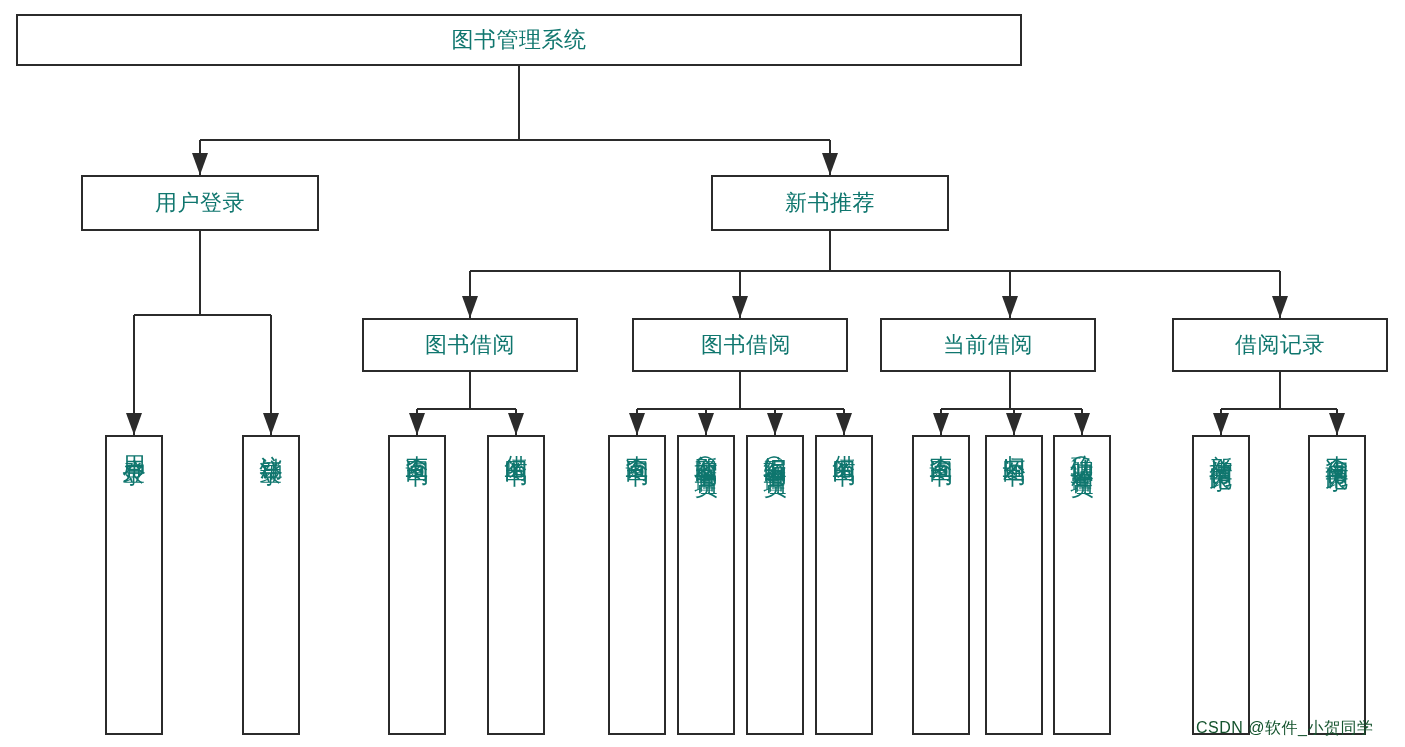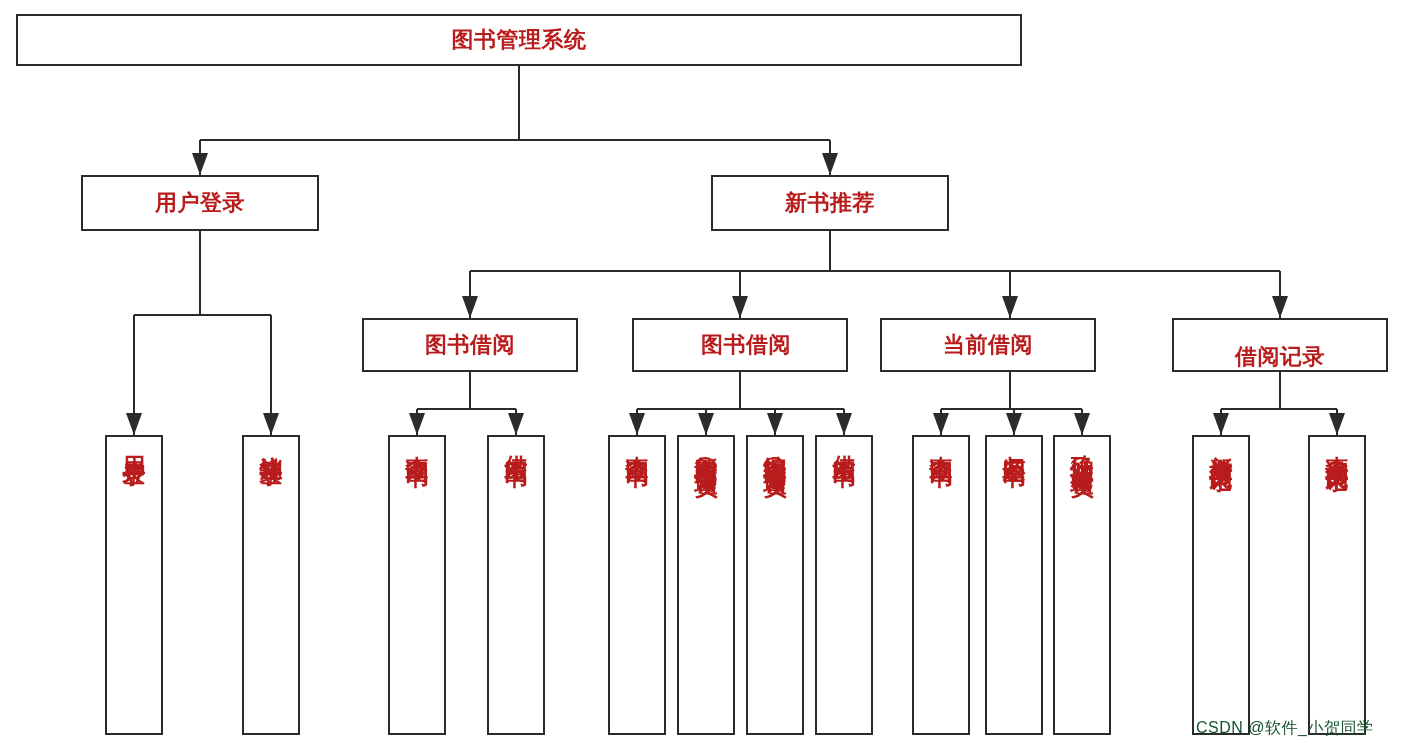--- a/index.html
+++ b/index.html
@@ -31,26 +31,25 @@
     position: absolute;
     box-sizing: border-box;
     background: #ffffff;
     border: 2px solid #2b2b2b;
     display: flex;
     align-items: center;
     justify-content: center;
     overflow: hidden;
   }
   .node .node-label {
-    color: #b91c1c;
+    color: #0f766e;
     text-align: center;
     line-height: 1.12;
     letter-spacing: 0.5px;
     white-space: nowrap;
-    font-weight: bold;
   }
   .node.horizontal .node-label {
     font-size: 22px;
   }
   .node.root .node-label {
     font-size: 22px;
   }
   .node.vertical {
     align-items: flex-start;
     justify-content: center;
@@ -147,21 +146,21 @@
 
   <div class="node horizontal" id="node-new-book-recommend" style="left: 362px; top: 318px; width: 216px; height: 54px;">
     <span class="node-label">图书借阅</span>
   </div>
   <div class="node horizontal" id="node-book-borrow" style="left: 632px; top: 318px; width: 216px; height: 54px; padding-left: 12px;">
     <span class="node-label">图书借阅</span>
   </div>
   <div class="node horizontal" id="node-current-borrow" style="left: 880px; top: 318px; width: 216px; height: 54px;">
     <span class="node-label">当前借阅</span>
   </div>
-  <div class="node horizontal" id="node-borrow-record" style="left: 1172px; top: 318px; width: 216px; height: 54px; align-items: flex-end;">
+  <div class="node horizontal" id="node-borrow-record" style="left: 1172px; top: 318px; width: 216px; height: 54px;">
     <span class="node-label">借阅记录</span>
   </div>
 
   <div class="node vertical" id="node-leaf-0" style="left: 105px; top: 435px; width: 58px; height: 300px;">
     <span class="node-label">用户登录</span>
   </div>
   <div class="node vertical" id="node-leaf-1" style="left: 242px; top: 435px; width: 58px; height: 300px;">
     <span class="node-label">注销登录</span>
   </div>
   <div class="node vertical" id="node-leaf-2" style="left: 388px; top: 435px; width: 58px; height: 300px;">

